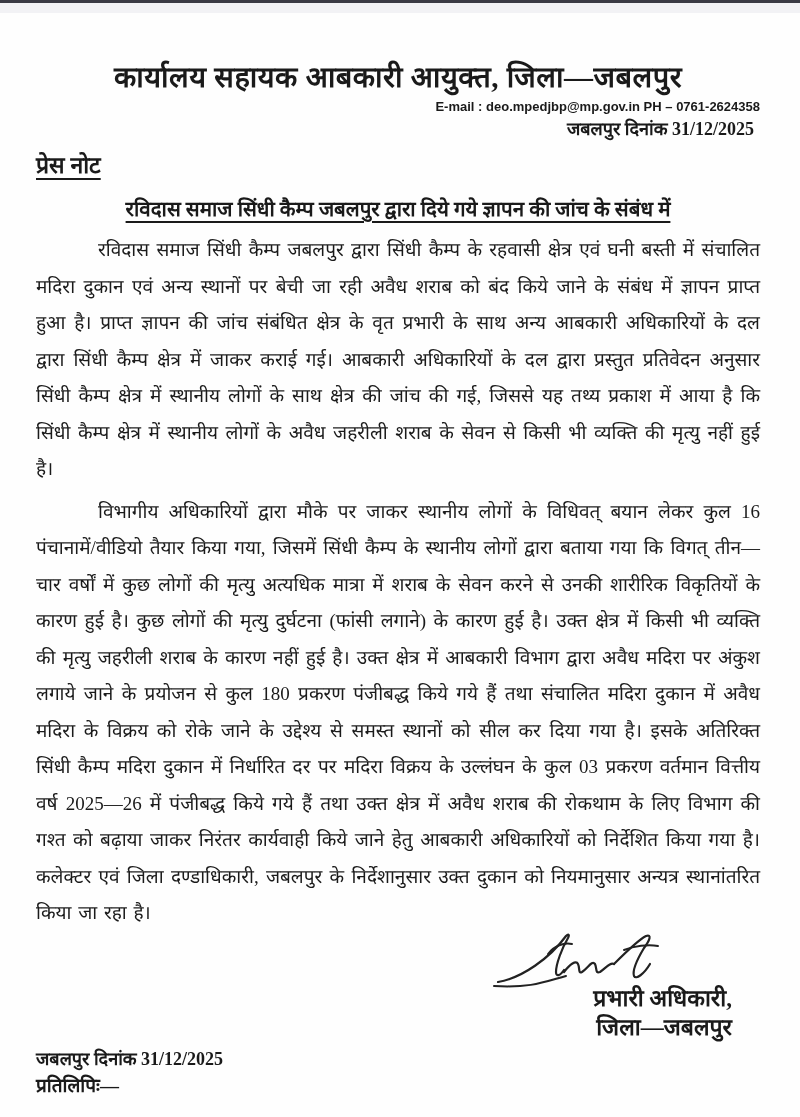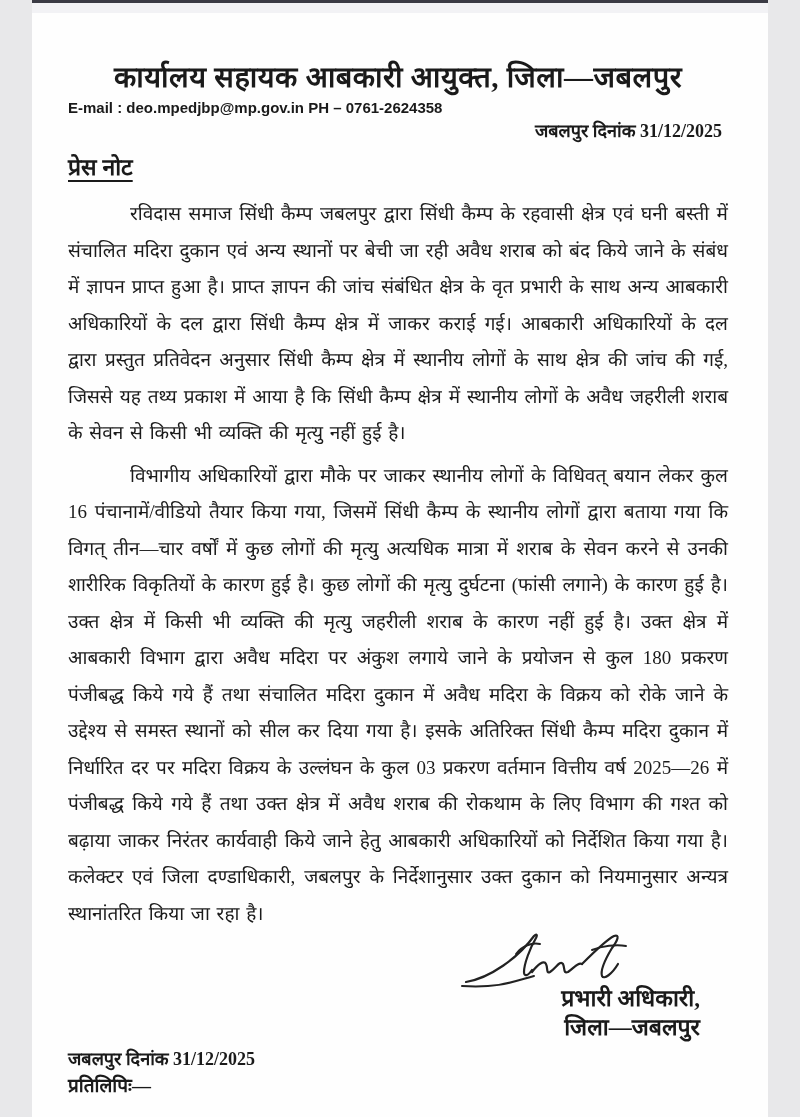--- a/index.html
+++ b/index.html
@@ -3,21 +3,21 @@
 <meta charset="utf-8">
 <style>
   html, body {
     margin: 0;
     padding: 0;
     background: #e8e8ea;
     font-family: "Liberation Serif", "DejaVu Sans", serif;
   }
   .page {
     position: relative;
-    width: 736px;
+    width: 800px;
     height: 1117px;
     margin: 0 auto;
     background: #fefefe;
     color: #1a1a1a;
     overflow: hidden;
     box-sizing: border-box;
   }
   .scan-top-bar {
     position: absolute;
     top: 0; left: 0; right: 0;
@@ -36,22 +36,22 @@
     box-sizing: border-box;
   }
   .office-title {
     text-align: center;
     font-size: 29px;
     font-weight: 700;
     letter-spacing: 0.5px;
     margin: 8px 0 4px 0;
   }
   .email-line {
-    text-align: left;
-    font-size: 15px;
+    text-align: right;
+    font-size: 13px;
     font-weight: 700;
     font-family: "Liberation Sans", "DejaVu Sans", sans-serif;
     margin: 2px 0 2px 0;
   }
   .date-line-top {
     text-align: right;
     font-size: 18px;
     font-weight: 600;
     margin: 2px 6px 0 0;
   }
@@ -126,20 +126,21 @@
   <div class="content">
 
     <div class="office-title">कार्यालय सहायक आबकारी आयुक्त, जिला—जबलपुर</div>
 
     <div class="email-line">E-mail : deo.mpedjbp@mp.gov.in PH – 0761-2624358</div>
 
     <div class="date-line-top">जबलपुर दिनांक 31/12/2025</div>
 
     <div class="press-note">प्रेस नोट</div>
 
+    <div class="subject-heading">रविदास समाज सिंधी कैम्प जबलपुर द्वारा दिये गये ज्ञापन की जांच के संबंध में</div>
 
     <p class="body-para">रविदास समाज सिंधी कैम्प जबलपुर द्वारा सिंधी कैम्प के रहवासी क्षेत्र एवं घनी बस्ती में संचालित मदिरा दुकान एवं अन्य स्थानों पर बेची जा रही अवैध शराब को बंद किये जाने के संबंध में ज्ञापन प्राप्त हुआ है। प्राप्त ज्ञापन की जांच संबंधित क्षेत्र के वृत प्रभारी के साथ अन्य आबकारी अधिकारियों के दल द्वारा सिंधी कैम्प क्षेत्र में जाकर कराई गई। आबकारी अधिकारियों के दल द्वारा प्रस्तुत प्रतिवेदन अनुसार सिंधी कैम्प क्षेत्र में स्थानीय लोगों के साथ क्षेत्र की जांच की गई, जिससे यह तथ्य प्रकाश में आया है कि सिंधी कैम्प क्षेत्र में स्थानीय लोगों के अवैध जहरीली शराब के सेवन से किसी भी व्यक्ति की मृत्यु नहीं हुई है।</p>
 
     <p class="body-para">विभागीय अधिकारियों द्वारा मौके पर जाकर स्थानीय लोगों के विधिवत् बयान लेकर कुल 16 पंचानामें/वीडियो तैयार किया गया, जिसमें सिंधी कैम्प के स्थानीय लोगों द्वारा बताया गया कि विगत् तीन—चार वर्षों में कुछ लोगों की मृत्यु अत्यधिक मात्रा में शराब के सेवन करने से उनकी शारीरिक विकृतियों के कारण हुई है। कुछ लोगों की मृत्यु दुर्घटना (फांसी लगाने) के कारण हुई है। उक्त क्षेत्र में किसी भी व्यक्ति की मृत्यु जहरीली शराब के कारण नहीं हुई है। उक्त क्षेत्र में आबकारी विभाग द्वारा अवैध मदिरा पर अंकुश लगाये जाने के प्रयोजन से कुल 180 प्रकरण पंजीबद्ध किये गये हैं तथा संचालित मदिरा दुकान में अवैध मदिरा के विक्रय को रोके जाने के उद्देश्य से समस्त स्थानों को सील कर दिया गया है। इसके अतिरिक्त सिंधी कैम्प मदिरा दुकान में निर्धारित दर पर मदिरा विक्रय के उल्लंघन के कुल 03 प्रकरण वर्तमान वित्तीय वर्ष 2025—26 में पंजीबद्ध किये गये हैं तथा उक्त क्षेत्र में अवैध शराब की रोकथाम के लिए विभाग की गश्त को बढ़ाया जाकर निरंतर कार्यवाही किये जाने हेतु आबकारी अधिकारियों को निर्देशित किया गया है। कलेक्टर एवं जिला दण्डाधिकारी, जबलपुर के निर्देशानुसार उक्त दुकान को नियमानुसार अन्यत्र स्थानांतरित किया जा रहा है।</p>
 
     <div class="sig-block">
       <svg class="sig-scribble" width="190" height="58" viewBox="0 0 190 58" fill="none" xmlns="http://www.w3.org/2000/svg">
         <path d="M6 50 C 30 46, 58 26, 74 4 C 76 2, 78 2, 76 6 C 70 16, 64 32, 64 40 C 64 45, 68 44, 72 38" stroke="#222" stroke-width="2.2" stroke-linecap="round" fill="none"></path>
         <path d="M56 22 C 62 14, 72 10, 80 12" stroke="#222" stroke-width="2" stroke-linecap="round" fill="none"></path>
         <path d="M72 40 C 78 32, 84 28, 86 32 C 88 36, 86 42, 90 40 C 96 36, 100 28, 103 32 C 105 36, 103 42, 108 40 C 114 36, 118 30, 122 32" stroke="#222" stroke-width="2.2" stroke-linecap="round" fill="none"></path>

